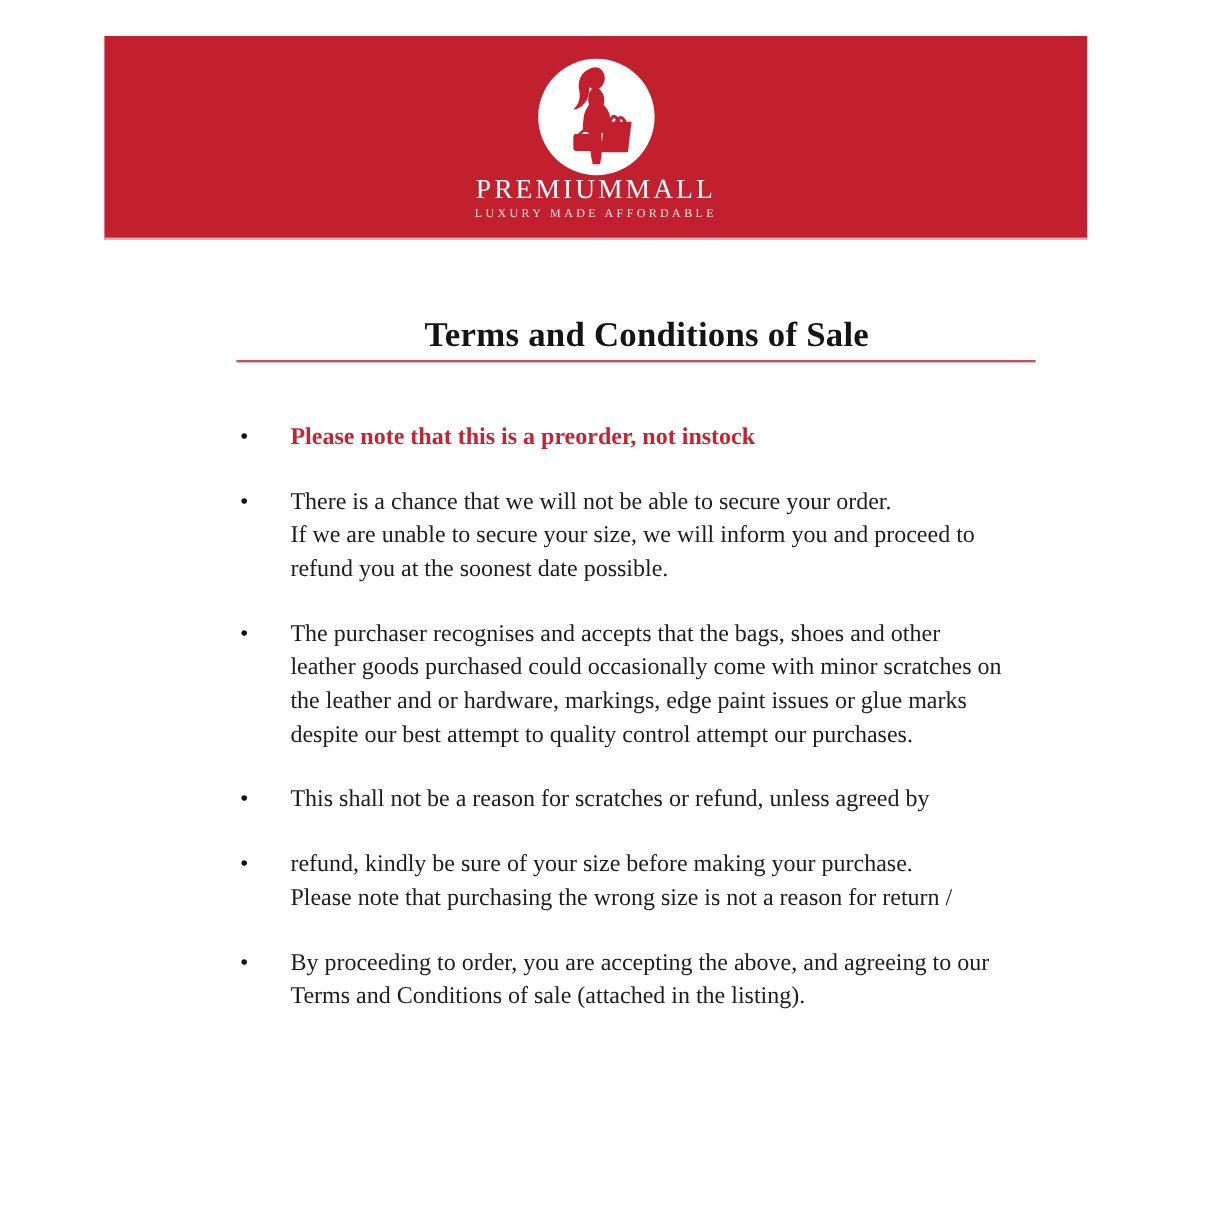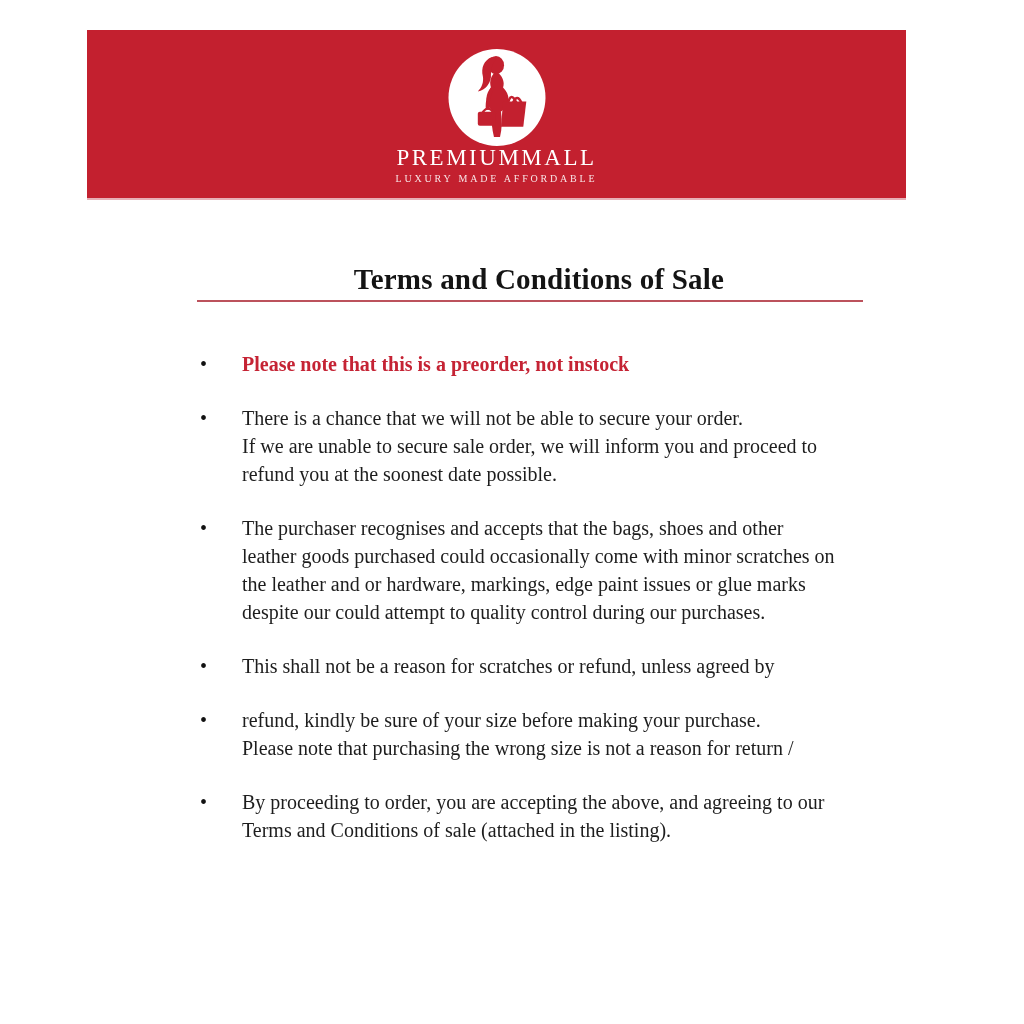--- a/index.html
+++ b/index.html
@@ -105,29 +105,29 @@
   <div class="title-divider"></div>
 
   <ul class="terms-list">
       <li>
         <span class="bullet-marker">•</span>
         <div class="term-line red">Please note that this is a preorder, not instock</div>
       </li>
       <li>
         <span class="bullet-marker">•</span>
         <div class="term-line">There is a chance that we will not be able to secure your order.</div>
-        <div class="term-line">If we are unable to secure sale order, we will inform you and proceed to</div>
+        <div class="term-line">If we are unable to secure your size, we will inform you and proceed to</div>
         <div class="term-line">refund you at the soonest date possible.</div>
       </li>
       <li>
         <span class="bullet-marker">•</span>
         <div class="term-line">The purchaser recognises and accepts that the bags, shoes and other</div>
         <div class="term-line">leather goods purchased could occasionally come with minor scratches on</div>
         <div class="term-line">the leather and or hardware, markings, edge paint issues or glue marks</div>
-        <div class="term-line">despite our could attempt to quality control during our purchases.</div>
+        <div class="term-line">despite our best attempt to quality control attempt our purchases.</div>
       </li>
       <li>
         <span class="bullet-marker">•</span>
         <div class="term-line">This shall not be a reason for scratches or refund, unless agreed by</div>
       </li>
       <li>
         <span class="bullet-marker">•</span>
         <div class="term-line">refund, kindly be sure of your size before making your purchase.</div>
         <div class="term-line">Please note that purchasing the wrong size is not a reason for return /</div>
       </li>

